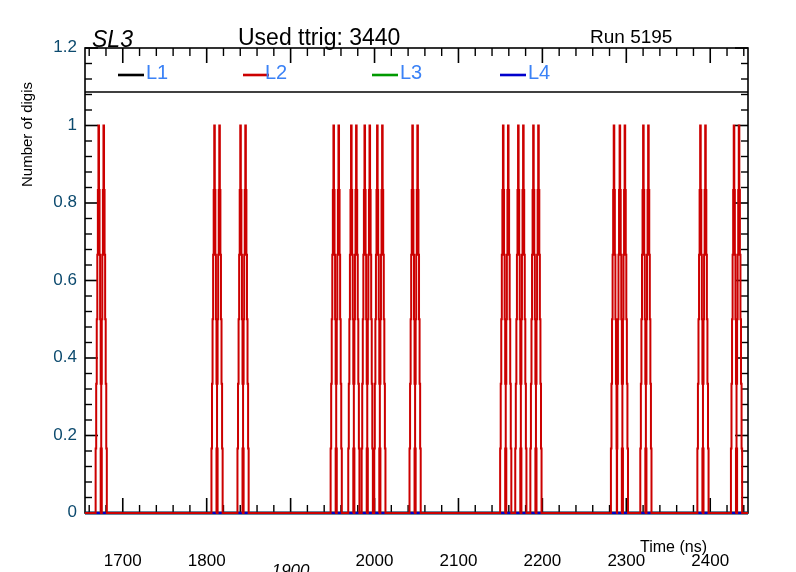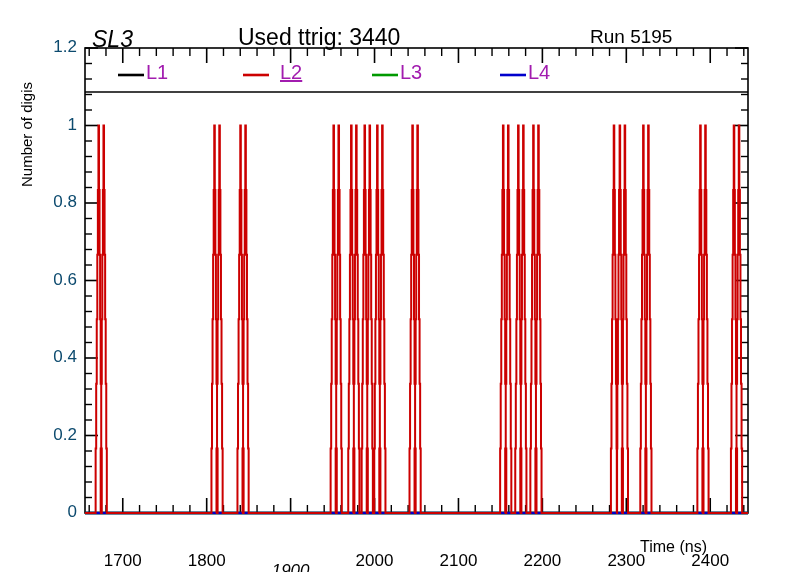--- a/index.html
+++ b/index.html
@@ -85,21 +85,21 @@
     font-size: 17px;
     color: #000;
     text-align: center;
     width: 60px;
     margin-top: 32px;
   }
 
   .legend-label {
     position: absolute;
     font-size: 20px;
-    color: #a21caf;
+    color: #3b82f6;
   }
 </style>
 </head>
 <body>
 
 <div id="canvas-root">
 
   <svg class="plot-svg" id="plot-svg" viewBox="0 0 796 572">
 
     <rect id="frame-rect" x="85" y="48" width="663" height="465" fill="#ffffff" stroke="#000000" stroke-width="1.6"></rect>
@@ -293,18 +293,18 @@
       <div class="tick-label-x" style="left: 176.69px; top: 519px;">1800</div>
       <div class="tick-label-x" style="left: 260.614px; top: 529px; font-style: italic;">1900</div>
       <div class="tick-label-x" style="left: 344.538px; top: 519px;">2000</div>
       <div class="tick-label-x" style="left: 428.462px; top: 519px;">2100</div>
       <div class="tick-label-x" style="left: 512.386px; top: 519px; text-align: center;">2200</div>
       <div class="tick-label-x" style="left: 596.31px; top: 519px;">2300</div>
       <div class="tick-label-x" style="left: 680.234px; top: 519px;">2400</div>
     </div>
   <div id="legend-labels">
       <div class="legend-label" style="left: 146px; top: 61px;">L1</div>
-      <div class="legend-label" style="left: 280px; top: 61px; text-decoration: underline;">L2</div>
+      <div class="legend-label" style="left: 265px; top: 61px;">L2</div>
       <div class="legend-label" style="left: 400px; top: 61px;">L3</div>
       <div class="legend-label" style="left: 528px; top: 61px;">L4</div>
     </div>
 
 </div>
 
 </body></html>

